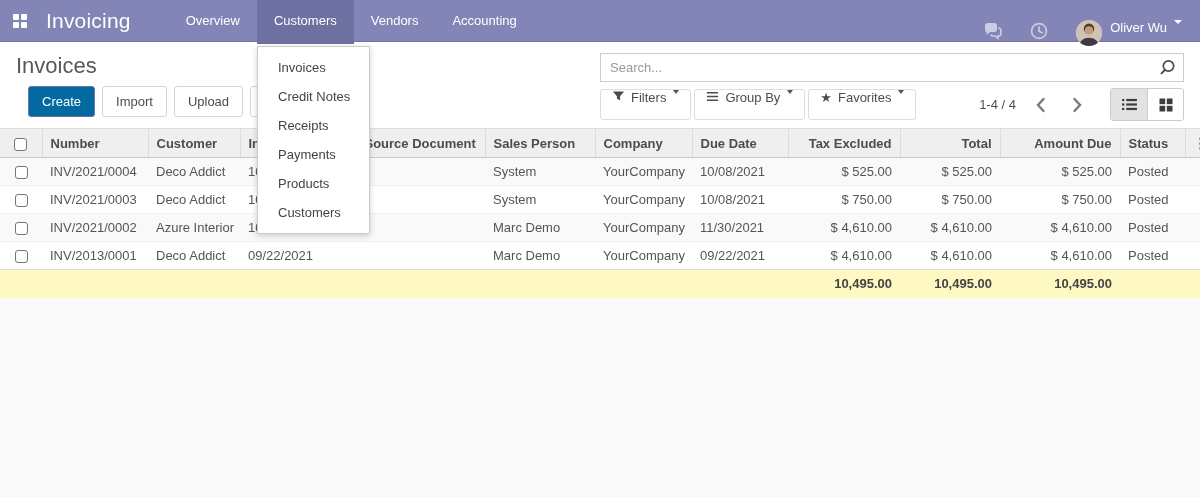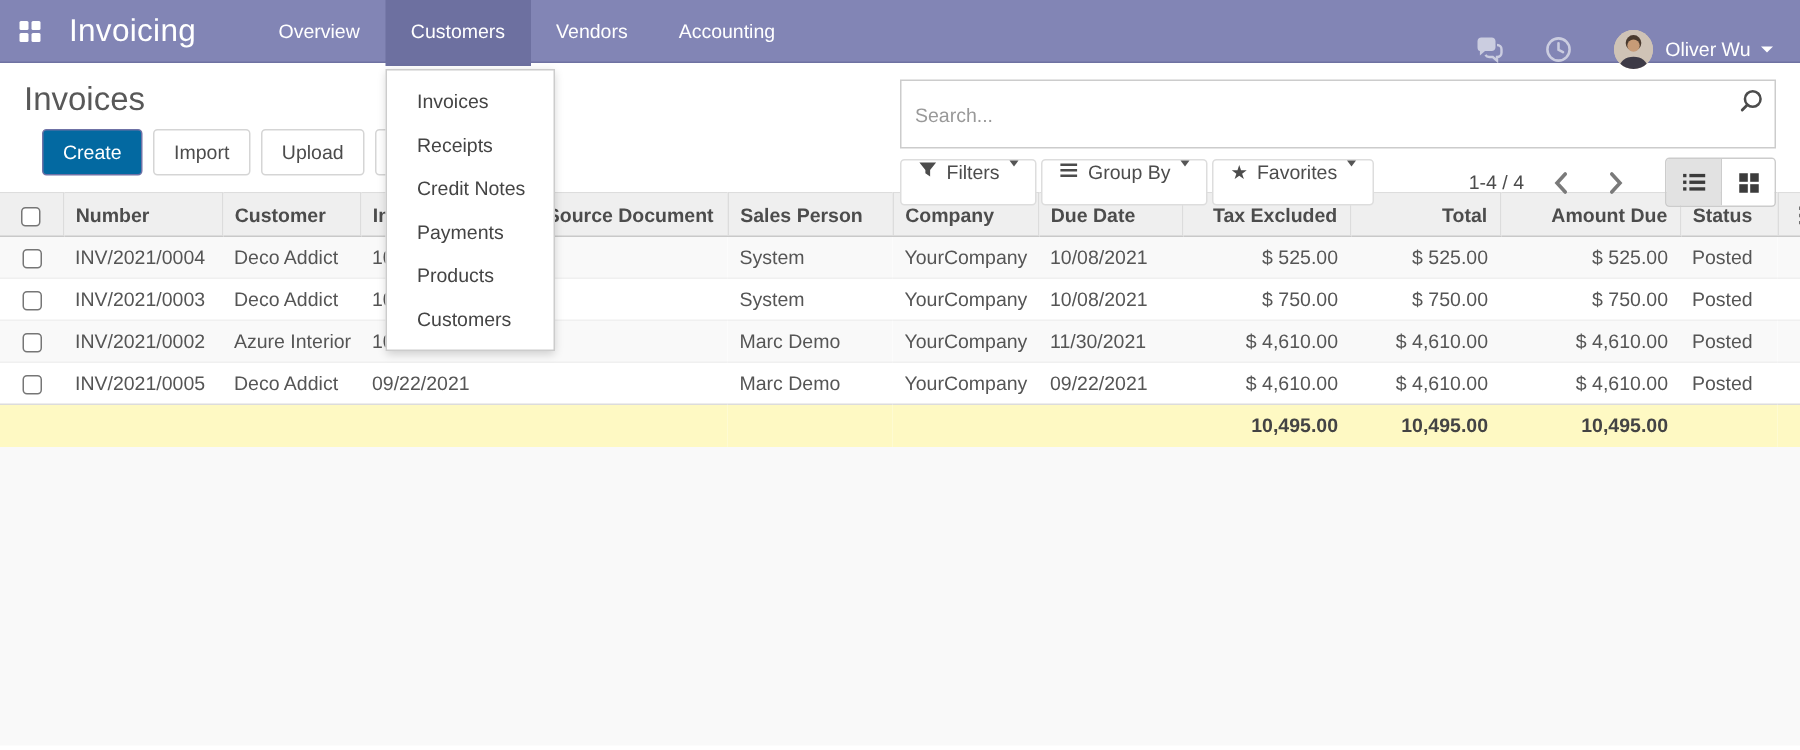--- a/index.html
+++ b/index.html
@@ -7,38 +7,38 @@
   body { font-family:"Liberation Sans", sans-serif; font-size:13px; color:#4c4c4c; background:#fff; }
 
   
   .navbar { height:42px; background:#8285b5; display:flex; align-items:center; color:#fff; border-bottom:1px solid #6f72a2; }
   .apps-icon { margin-left:13px; display:grid; grid-template-columns:6px 6px; grid-gap:2px; cursor:pointer; }
   .apps-icon span { width:6px; height:6px; background:#fff; border-radius:1px; }
   .brand { font-size:21px; font-weight:400; margin-left:19px; letter-spacing:.2px; cursor:pointer; }
   .nav-menu { display:flex; height:46px; margin-left:38px;text-align:right; }
   .nav-item { padding:0 17px; line-height:46px; font-size:13px; cursor:pointer; white-space:nowrap; }
   .nav-item.active { background:#6d70a0; }
-  .nav-right { margin-left:auto; display:flex; align-items:center; padding-right:18px;margin-top:24px; }
+  .nav-right { margin-left:auto; display:flex; align-items:flex-start; padding-right:18px;margin-top:24px; }
   .nav-ico { width:22px; height:22px; margin-left:24px; cursor:pointer; opacity:.95; }
   .avatar { width:26px; height:26px; border-radius:50%; overflow:hidden; margin-left:26px; background:#cfc3b6; flex:none; cursor:pointer; }
   .user-name { margin-left:8px; font-size:13px; cursor:pointer; }
   .caret-w { width:0; height:0; border-left:4px solid transparent; border-right:4px solid transparent; border-top:4px solid #fff; margin-left:7px; }
   .caret-d { width:0; height:0; border-left:3.5px solid transparent; border-right:3.5px solid transparent; border-top:4px solid #555; margin-left:7px; display:inline-block; vertical-align:middle; }
 
   
   .control-panel { height:86px; background:#fff; display:flex; justify-content:space-between; padding:11px 16px 0 16px; }
   .page-title { font-size:22px; font-weight:400; color:#585858; line-height:26px; }
   .btn-row { display:flex; margin-top:7px; }
   .btn { height:31px; padding:0 13px; border:1px solid #d5d5d5; background:#fff; border-radius:3px; font-size:13px; color:#4c4c4c; margin-right:7px; cursor:pointer; font-family:"Liberation Sans",sans-serif; display:flex; align-items:center; }
   .btn.primary { background:#0369a1; border-color:#6f72a6; color:#fff;margin-left:12px; }
   .btn.icon-only { padding:0 9px; }
 
   .cp-right { width:584px; }
   .search-wrap { position:relative; }
-  .search-input { width:100%; height:46px; border:1px solid #ccc; padding:0 30px 0 9px; font-size:13px; color:#4c4c4c; font-family:"Liberation Sans",sans-serif; outline:none; }
+  .search-input { width:100%; height:29px; border:1px solid #ccc; padding:0 30px 0 9px; font-size:13px; color:#4c4c4c; font-family:"Liberation Sans",sans-serif; outline:none; }
   .search-input::placeholder { color:#999; }
   .search-ico { position:absolute; right:7px; top:5px; width:18px; height:18px; cursor:pointer; }
   .toolbar { display:flex; align-items:center; margin-top:6px; }
   .tb-btn { height:31px; background:#fff; border:1px solid #ddd; border-radius:3px; padding:0 11px; margin-right:3px; display:flex; align-items:flex-start; font-size:13px; color:#4c4c4c; cursor:pointer; }
   .tb-btn svg, .tb-btn .star { margin-right:6px; }
   .star { font-size:13px; color:#4c4c4c; }
   .pager { margin-left:auto; display:flex; align-items:center; }
   .pager-text { font-size:13px; color:#4c4c4c;text-align:center; }
   .chev { width:22px; height:22px; margin-left:14px; cursor:pointer; }
   .switcher { display:flex; margin-left:22px; border:1px solid #ccc; border-radius:3px; overflow:hidden; }
@@ -253,21 +253,21 @@
         <td>YourCompany</td>
         <td>11/30/2021</td>
         <td class="num">$ 4,610.00</td>
         <td class="num">$ 4,610.00</td>
         <td class="num">$ 4,610.00</td>
         <td>Posted</td>
         <td></td>
       </tr>
       <tr>
         <td class="cb-cell"><span class="cb"></span></td>
-        <td>INV/2021/0005</td>
+        <td>INV/2013/0001</td>
         <td>Deco Addict</td>
         <td>09/22/2021</td>
         <td></td>
         <td>Marc Demo</td>
         <td>YourCompany</td>
         <td>09/22/2021</td>
         <td class="num">$ 4,610.00</td>
         <td class="num">$ 4,610.00</td>
         <td class="num">$ 4,610.00</td>
         <td>Posted</td>
@@ -289,18 +289,18 @@
         <td class="num">10,495.00</td>
         <td></td>
         <td></td>
       </tr>
     </tfoot>
 </table>
 <div class="below-canvas"></div>
 
 <div class="dropdown">
   <div class="dd-item">Invoices</div>
+  <div class="dd-item">Credit Notes</div>
   <div class="dd-item">Receipts</div>
-  <div class="dd-item">Credit Notes</div>
   <div class="dd-item">Payments</div>
   <div class="dd-item">Products</div>
   <div class="dd-item">Customers</div>
 </div>
 
 </body></html>

